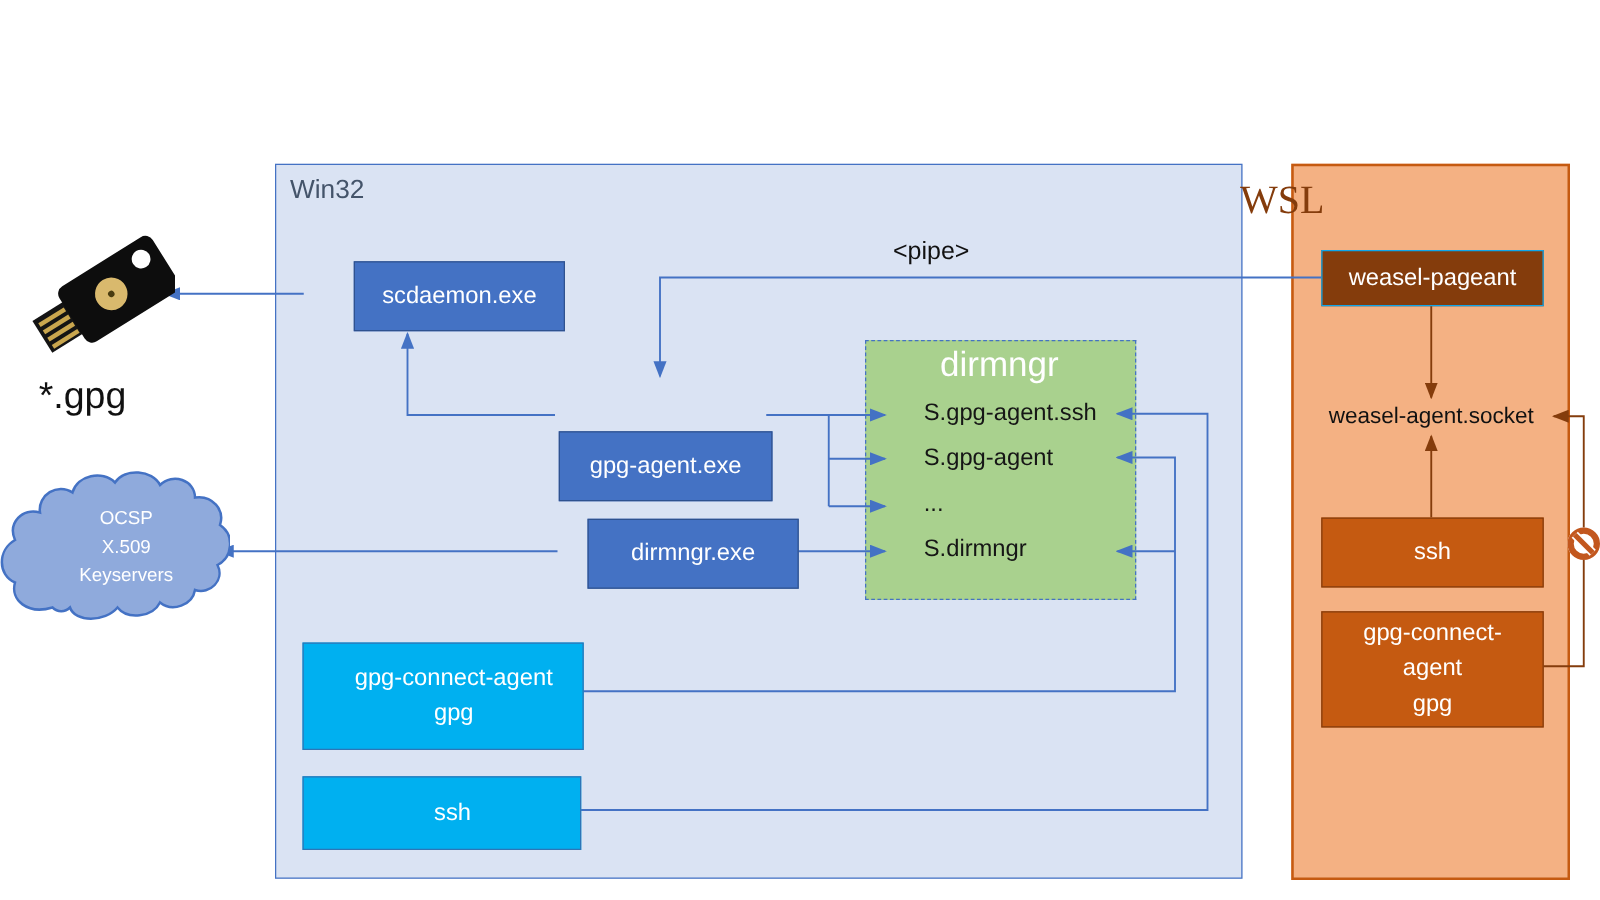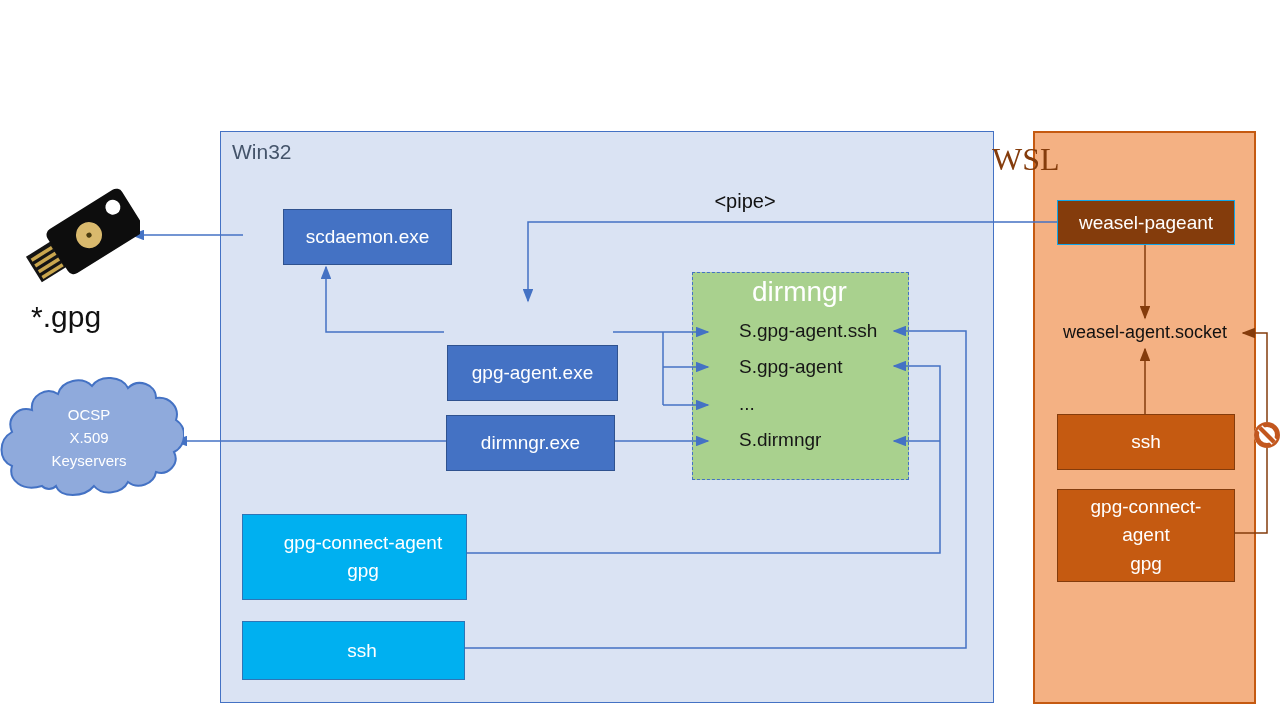--- a/index.html
+++ b/index.html
@@ -12,37 +12,37 @@
   .region-label-win32{left:232px;top:140px;font-size:21px;color:#44546a;z-index:4;}
   .region-label-wsl{left:992px;top:141px;font-size:32px;color:#843c0c;z-index:4;font-family:Liberation Serif, serif;}
   
   .node{display:flex;align-items:center;justify-content:center;color:#ffffff;font-size:19px;text-align:center;z-index:4;line-height:1.45;}
   .blue{background:#4472c4;border:1px solid #2f528f;}
   .cyan{background:#00b0f0;border:1px solid #2e75b6;padding-left:17px;}
   .darkbrown{background:#843c0c;border:1px solid #0ea5e9;}
   .midorange{background:#c55a11;border:1px solid #843c0c;}
   .n-scdaemon{left:243px;top:209px;width:167px;height:54px;margin-left:40px;}
   .n-gpgagent{left:447px;top:305px;width:169px;height:54px;margin-top:40px;}
-  .n-dirmngr{left:446px;top:415px;width:167px;height:54px;text-align:right;}
+  .n-dirmngr{left:470px;top:415px;width:167px;height:54px;text-align:right;}
   .n-gpgconnect-w32{left:242px;top:514px;width:206px;height:84px;flex-direction:column;}
   .n-ssh-w32{left:242px;top:621px;width:204px;height:57px;}
   .n-weasel{left:1057px;top:200px;width:176px;height:43px;}
   .n-ssh-wsl{left:1057px;top:414px;width:176px;height:54px;}
   .n-gpgconnect-wsl{left:1057px;top:489px;width:176px;height:91px;flex-direction:column;line-height:1.5;}
   
   .sockets-box{left:692px;top:272px;width:215px;height:206px;background:#a9d18e;border:1.5px dashed #4472c4;z-index:2;}
   .sockets-title{left:692px;top:276px;width:215px;text-align:center;font-size:28px;color:#ffffff;z-index:2;}
   .socket-item{left:739px;width:170px;font-size:19px;color:#161616;z-index:2;text-align:left;}
   .si-0{top:320px;} .si-1{top:356px;} .si-2{top:393px;} .si-3{top:429px;}
   
   .pipe-label{left:690px;top:190px;width:110px;text-align:center;font-size:20px;color:#111111;z-index:4;}
   .gpgfiles-label{left:31px;top:300px;font-size:30px;color:#111111;z-index:4;}
   .weaselsocket-label{left:1053px;top:322px;width:184px;text-align:center;font-size:18px;color:#111111;z-index:4;}
   .cloud-wrap{left:0px;top:370px;width:184px;height:140px;z-index:3;}
-  .cloud-text{left:0px;width:178px;text-align:center;color:#ffffff;font-size:15px;z-index:4;}
+  .cloud-text{left:0px;width:178px;text-align:center;color:#ffffff;font-size:15px;z-index:4;padding-left:12px;}
   .ct-0{top:406px;} .ct-1{top:429px;} .ct-2{top:452px;}
   .yubikey-wrap{left:8px;top:186px;width:132px;height:118px;z-index:4;}
   .noentry-wrap{left:1253px;top:421px;width:28px;height:28px;z-index:6;}
   .wires{left:0;top:0;width:1280px;height:720px;z-index:3;pointer-events:none;}
 </style>
 </head>
 <body>
 
 <div id="stage">
 

